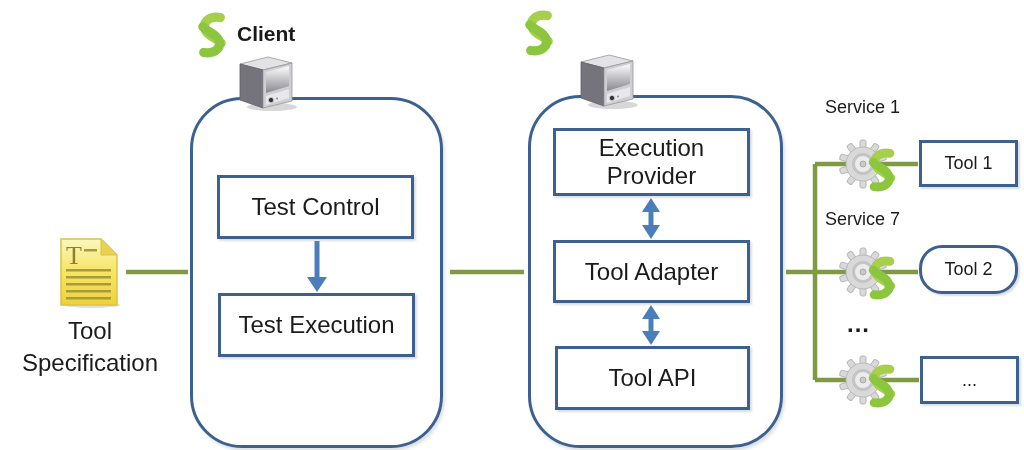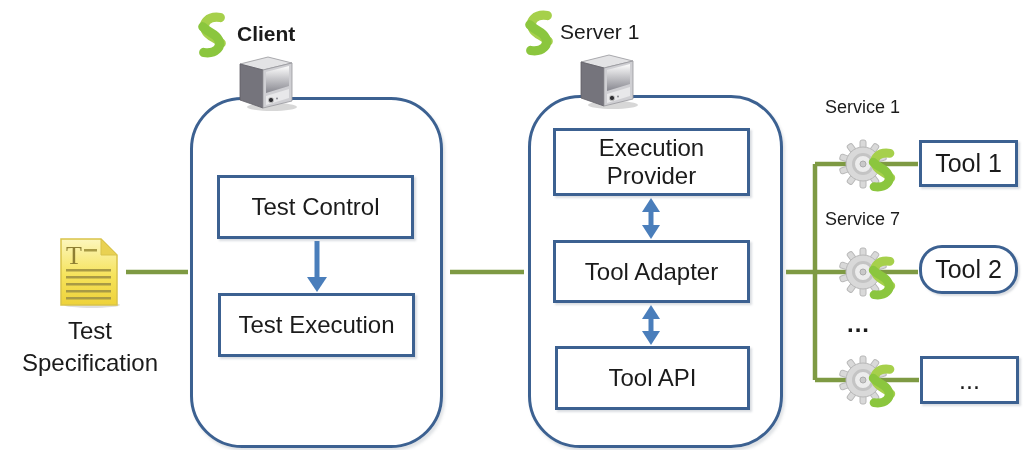--- a/index.html
+++ b/index.html
@@ -13,21 +13,21 @@
     position:absolute; border:3px solid #3c6191; border-radius:52px;
     background:transparent; z-index:2; box-sizing:border-box;
     box-shadow:2px 3px 3px rgba(150,158,170,0.30);
   }
   .node {
     position:absolute; border:3px solid #3c6191; background:#ffffff;
     display:flex; align-items:center; justify-content:center; text-align:center;
     font-size:24px; line-height:1.15; z-index:3; box-sizing:border-box;
     box-shadow:2px 2px 2px rgba(150,158,170,0.35); padding:0 4px;
   }
-  .node.small { font-size:25px; }
+  .node.small { font-size:18px; }
   .lbl { position:absolute; white-space:nowrap; z-index:4; }
   .lbl.big { font-size:21px; }
   .lbl.med { font-size:18px;text-align:center; }
   .lbl.dots { font-size:24px; font-weight:bold; letter-spacing:1px; }
   .caption {
     position:absolute; z-index:4; text-align:center; font-size:24px;
     line-height:1.35; width:170px;
   }
   .icon { position:absolute; z-index:5; }
 </style>
@@ -86,27 +86,26 @@
     <span>Tool 1</span>
   </div>
   <div class="node small" style="left:919px; top:245px; width:99px; height:49px;border-radius:23px;">
     <span>Tool 2</span>
   </div>
   <div class="node small" style="left:920px; top:356px; width:99px; height:48px;">
     <span>...</span>
   </div>
 
   <div class="lbl big" style="left:237px; top:22px;font-weight:bold;">Client</div>
-  <div class="lbl big" style="left:560px; top:20px;">Server 1</div>
 
   <div class="lbl med" style="left:825px; top:97px;">Service 1</div>
   <div class="lbl med" style="left:825px; top:209px;">Service 7</div>
   <div class="lbl dots" style="left:847px; top:310px;">...</div>
 
-  <div class="caption" style="left:5px; top:315px;">Test Specification</div>
+  <div class="caption" style="left:5px; top:315px;">Tool Specification</div>
 
   <div class="icon" style="left:56px; top:236px;">
     <svg width="66" height="72" viewBox="0 0 66 72">
       <defs>
         <linearGradient id="docg" x1="0" y1="0" x2="0" y2="1">
           <stop offset="0" stop-color="#fcf6bd"></stop>
           <stop offset="0.55" stop-color="#f6e35b"></stop>
           <stop offset="1" stop-color="#eed23a"></stop>
         </linearGradient>
       </defs>

